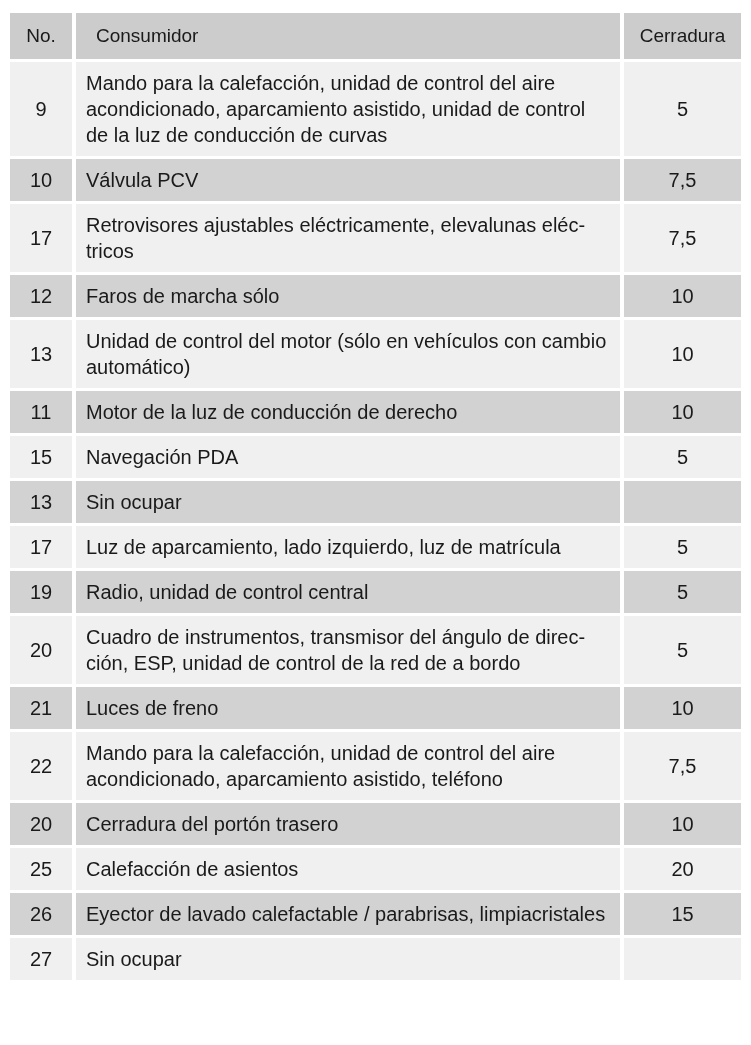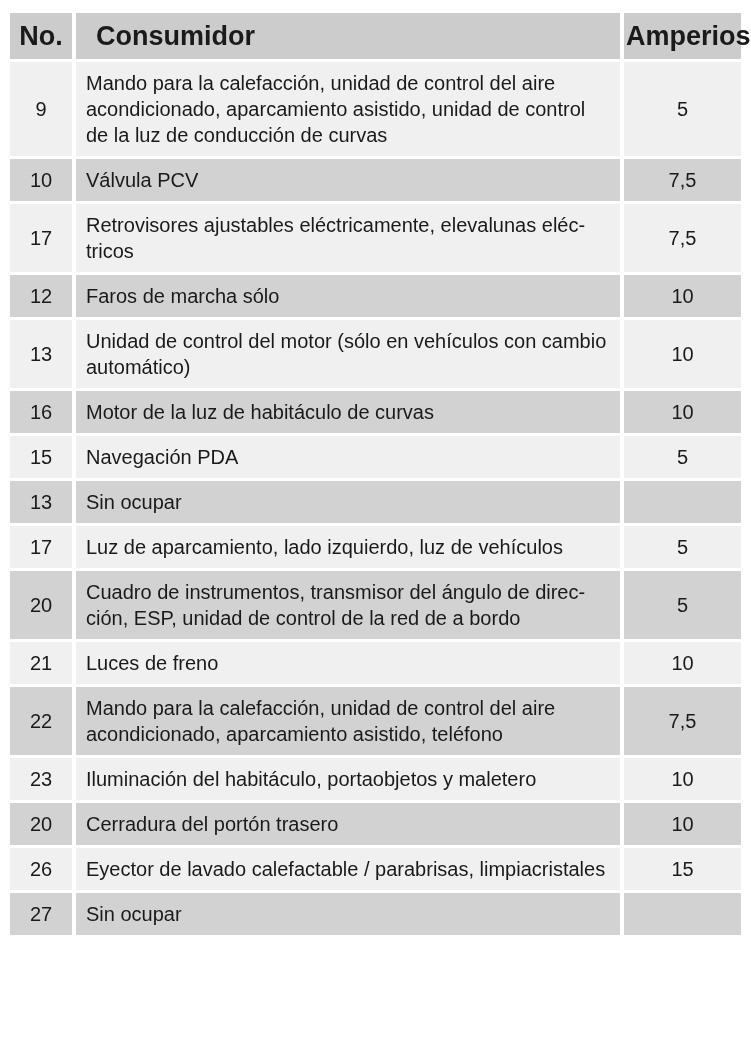--- a/index.html
+++ b/index.html
@@ -28,22 +28,22 @@
     border-spacing: 4px 3px;
     width: 739px;
     table-layout: fixed;
   }
   col.col-no   { width: 62px; }
   col.col-desc { width: 544px; }
   col.col-amps { width: 117px; }
 
   th {
     background: var(--header-bg);
-    font-size: 27px;
-    font-weight: 700;
+    font-size: 19px;
+    font-weight: 400;
     line-height: 26px;
     padding: 10px 20px;
     text-align: left;
     vertical-align: middle;
   }
   th.no-col   { text-align: center; padding-left: 2px; padding-right: 2px; }
   th.amps-col { text-align: center; padding-left: 2px; padding-right: 2px; }
 
   td {
     font-size: 20px;
@@ -67,21 +67,21 @@
   <table class="fuse-table">
     <colgroup>
       <col class="col-no">
       <col class="col-desc">
       <col class="col-amps">
     </colgroup>
     <thead>
       <tr>
         <th class="no-col">No.</th>
         <th class="desc-col">Consumidor</th>
-        <th class="amps-col">Amperios</th>
+        <th class="amps-col">Cerradura</th>
       </tr>
     </thead>
     <tbody id="rows">
   <tr>
     <td class="no-cell">9</td>
     <td class="desc-cell">Mando para la calefacción, unidad de control del aire acondicionado, aparcamiento asistido, unidad de control de la luz de conducción de curvas</td>
     <td class="amps-cell">5</td>
   </tr>
 
   <tr>
@@ -102,75 +102,80 @@
     <td class="amps-cell">10</td>
   </tr>
 
   <tr>
     <td class="no-cell">13</td>
     <td class="desc-cell">Unidad de control del motor (sólo en vehículos con cam­bio automático)</td>
     <td class="amps-cell">10</td>
   </tr>
 
   <tr>
-    <td class="no-cell">16</td>
-    <td class="desc-cell">Motor de la luz de habitáculo de curvas</td>
+    <td class="no-cell">11</td>
+    <td class="desc-cell">Motor de la luz de conducción de derecho</td>
     <td class="amps-cell">10</td>
   </tr>
 
   <tr>
     <td class="no-cell">15</td>
     <td class="desc-cell">Navegación PDA</td>
     <td class="amps-cell">5</td>
   </tr>
 
   <tr>
     <td class="no-cell">13</td>
     <td class="desc-cell">Sin ocupar</td>
     <td class="amps-cell"></td>
   </tr>
 
   <tr>
     <td class="no-cell">17</td>
-    <td class="desc-cell">Luz de aparcamiento, lado izquierdo, luz de vehículos</td>
+    <td class="desc-cell">Luz de aparcamiento, lado izquierdo, luz de matrícula</td>
     <td class="amps-cell">5</td>
   </tr>
 
 
+  <tr>
+    <td class="no-cell">19</td>
+    <td class="desc-cell">Radio, unidad de control central</td>
+    <td class="amps-cell">5</td>
+  </tr>
 
   <tr>
     <td class="no-cell">20</td>
     <td class="desc-cell">Cuadro de instrumentos, transmisor del ángulo de direc­ción, ESP, unidad de control de la red de a bordo</td>
     <td class="amps-cell">5</td>
   </tr>
 
   <tr>
     <td class="no-cell">21</td>
     <td class="desc-cell">Luces de freno</td>
     <td class="amps-cell">10</td>
   </tr>
 
   <tr>
     <td class="no-cell">22</td>
     <td class="desc-cell">Mando para la calefacción, unidad de control del aire acondicionado, aparcamiento asistido, teléfono</td>
     <td class="amps-cell">7,5</td>
   </tr>
 
-  <tr>
-    <td class="no-cell">23</td>
-    <td class="desc-cell">Iluminación del habitáculo, portaobjetos y maletero</td>
-    <td class="amps-cell">10</td>
-  </tr>
 
   <tr>
     <td class="no-cell">20</td>
     <td class="desc-cell">Cerradura del portón trasero</td>
     <td class="amps-cell">10</td>
   </tr>
 
+  <tr>
+    <td class="no-cell">25</td>
+    <td class="desc-cell">Calefacción de asientos</td>
+    <td class="amps-cell">20</td>
+  </tr>
 
   <tr>
     <td class="no-cell">26</td>
     <td class="desc-cell">Eyector de lavado calefactable / parabrisas, limpiacrista­les</td>
     <td class="amps-cell">15</td>
   </tr>
 
   <tr>
     <td class="no-cell">27</td>
     <td class="desc-cell">Sin ocupar</td>

